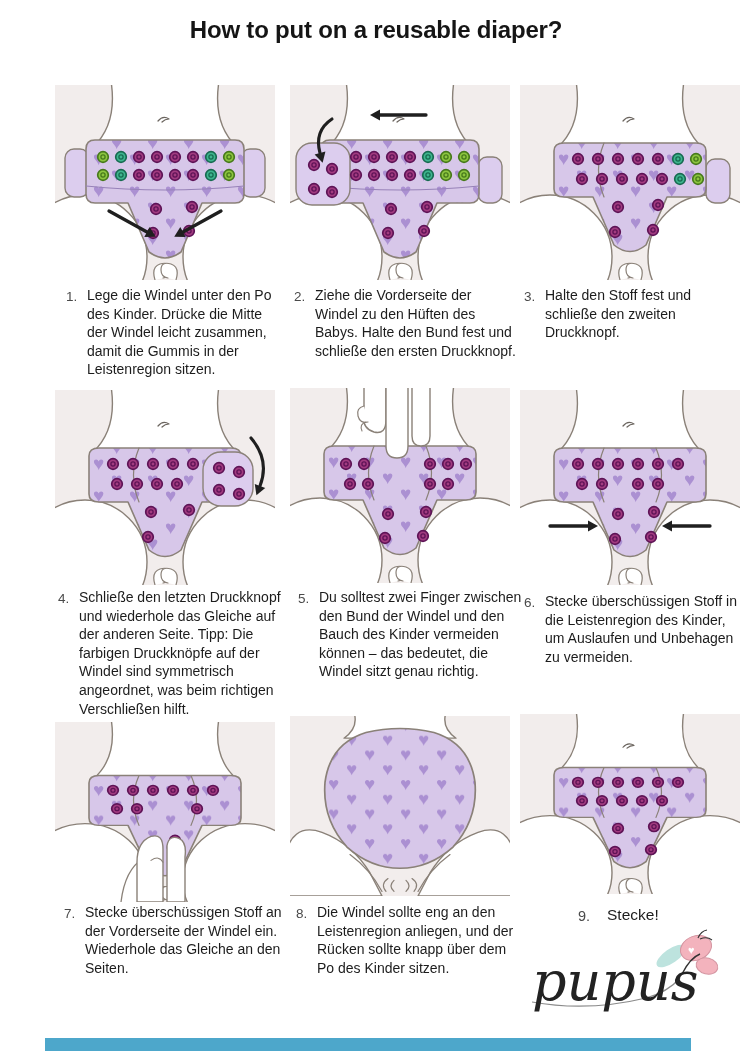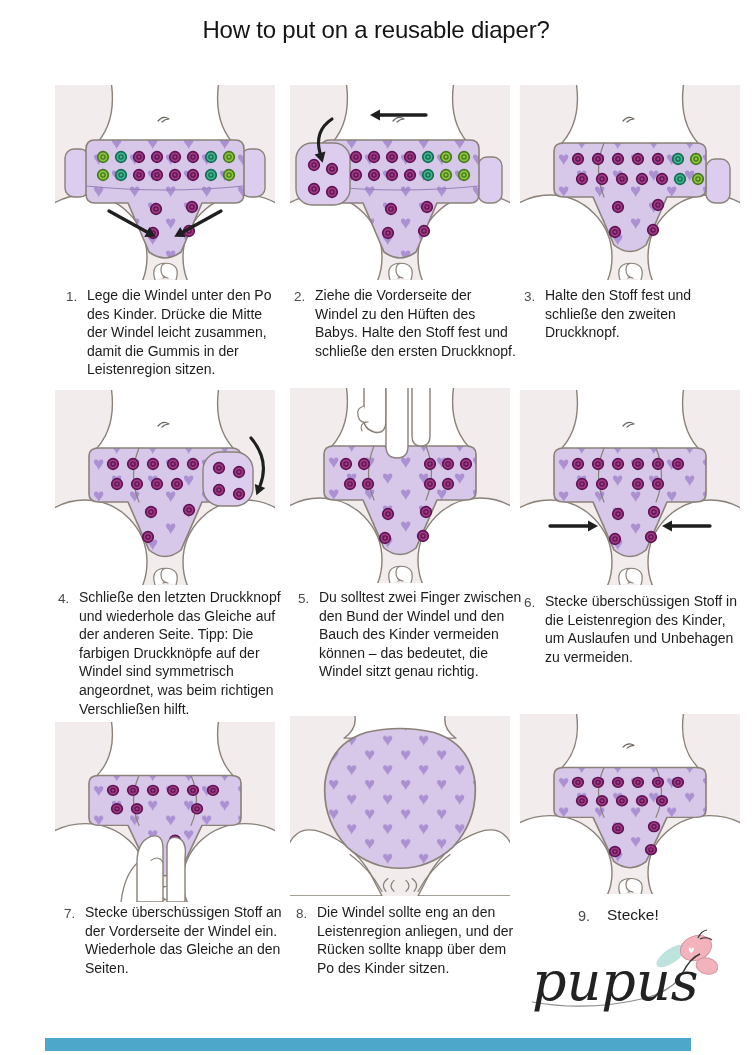--- a/index.html
+++ b/index.html
@@ -1,19 +1,19 @@
 <!DOCTYPE html>
 <html style="--panel_bg: #f2edec; --diaper: #d7c7e9; --heart: #ab90d2; --tab: #dccdee; --outline: #8a8178; --snap_magenta: #a23b80; --snap_magenta_dark: #5e1356; --snap_green: #8dc63f; --snap_green_dark: #46791b; --snap_teal: #3eb68f; --snap_teal_dark: #176b51; --arrow: #1f1f1f; --footer_bar: #4da7cb; --logo_pink: #f3b3bd; --logo_pink_dark: #d495a1; --logo_teal: #bde3de; --logo_text: #222222;"><head>
 <meta charset="utf-8">
 <style>
   html,body{margin:0;padding:0;background:#fff;}
   .page{position:relative;width:752px;height:1055px;background:#ffffff;overflow:hidden;
         font-family:"Liberation Sans",sans-serif;}
   .title{position:absolute;top:16px;left:0;width:752px;text-align:center;
-         font-size:24px;font-weight:400;color:#151515;letter-spacing:-0.2px;}
+         font-size:24px;font-weight:700;color:#151515;letter-spacing:-0.2px;}
   .illus{position:absolute;width:220px;height:195px;}
   .illus.short{height:180px;}
   .i1{left:55px;top:85px;} .i2{left:290px;top:85px;} .i3{left:520px;top:85px;}
   .i4{left:55px;top:390px;} .i5{left:290px;top:388px;} .i6{left:520px;top:390px;}
   .i7{left:55px;top:722px;} .i8{left:290px;top:716px;} .i9{left:520px;top:714px;}
   .caption{position:absolute;display:flex;gap:7px;color:#1c1c1c;font-size:14px;line-height:1.33;}
   .caption .num{color:#4a4a4a;font-size:13.5px;padding-top:2px;flex:0 0 14px;}
   .cap1{left:66px;top:286px;width:214px;}
   .cap2{left:294px;top:286px;width:224px;}
   .cap3{left:524px;top:286px;width:214px;}
@@ -434,21 +434,21 @@
       <circle cx="131" cy="147" r="5.3" fill="#a23b80" stroke="#5e1356" stroke-width="1.7"></circle>
       <circle cx="131" cy="147" r="2.1" fill="none" stroke="#5e1356" stroke-width="1.3"></circle>
     </svg>
 
   <div class="caption cap1">
     <span class="num">1.</span>
     <div>Lege die Windel unter den Po des Kinder. Drücke die Mitte der Windel leicht zusammen, damit die Gummis in der Leistenregion sitzen.</div>
   </div>
   <div class="caption cap2">
     <span class="num">2.</span>
-    <div>Ziehe die Vorderseite der Windel zu den Hüften des Babys. Halte den Stoff fest und schließe den ersten Druckknopf.</div>
+    <div>Ziehe die Vorderseite der Windel zu den Hüften des Babys. Halte den Bund fest und schließe den ersten Druckknopf.</div>
   </div>
   <div class="caption cap3">
     <span class="num">3.</span>
     <div>Halte den Stoff fest und schließe den zweiten Druckknopf.</div>
   </div>
   <div class="caption cap4">
     <span class="num">4.</span>
     <div>Schließe den letzten Druckknopf und wiederhole das Gleiche auf der anderen Seite. Tipp: Die farbigen Druckknöpfe auf der Windel sind symmetrisch angeordnet, was beim richtigen Verschließen hilft.</div>
   </div>
   <div class="caption cap5">

